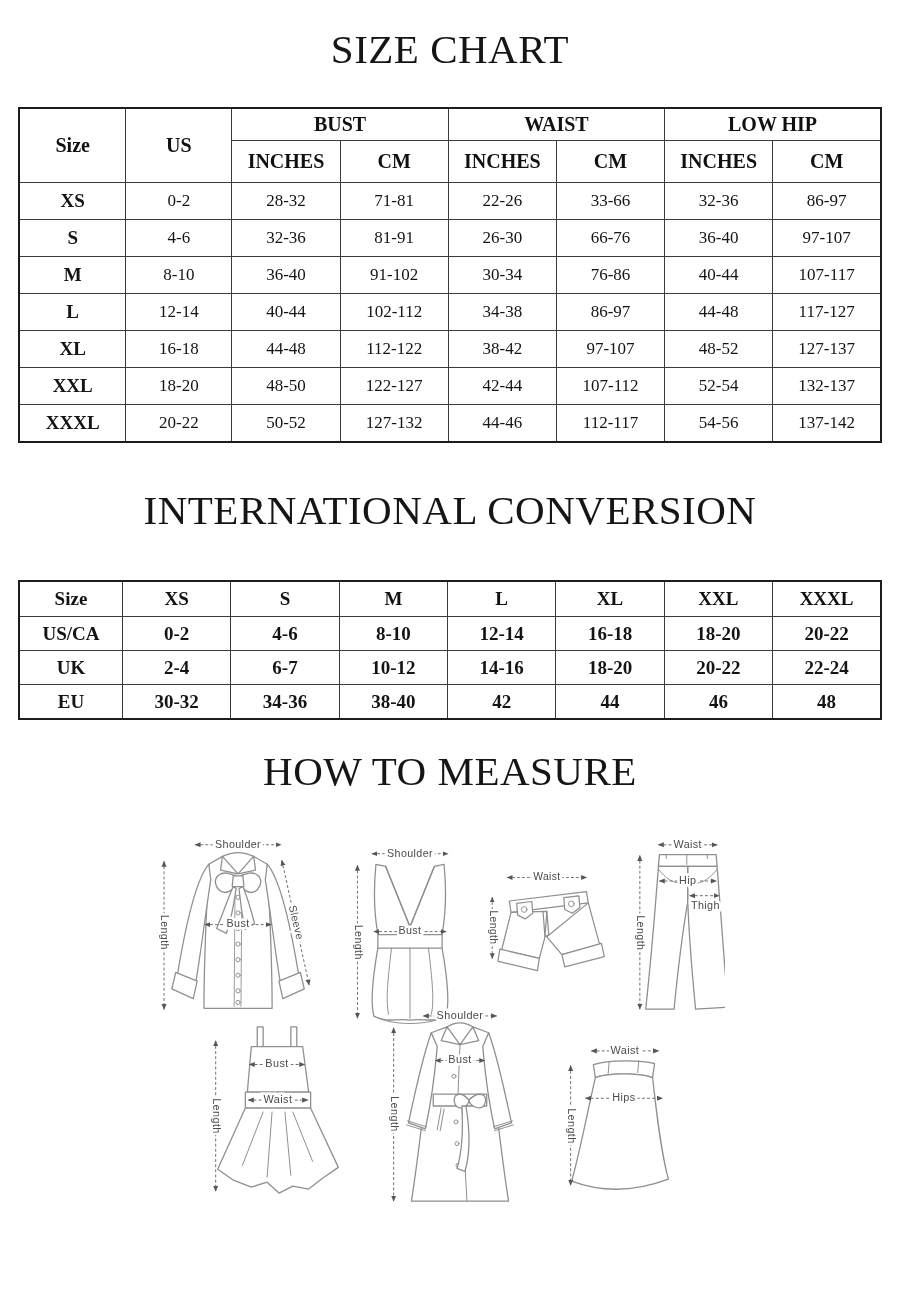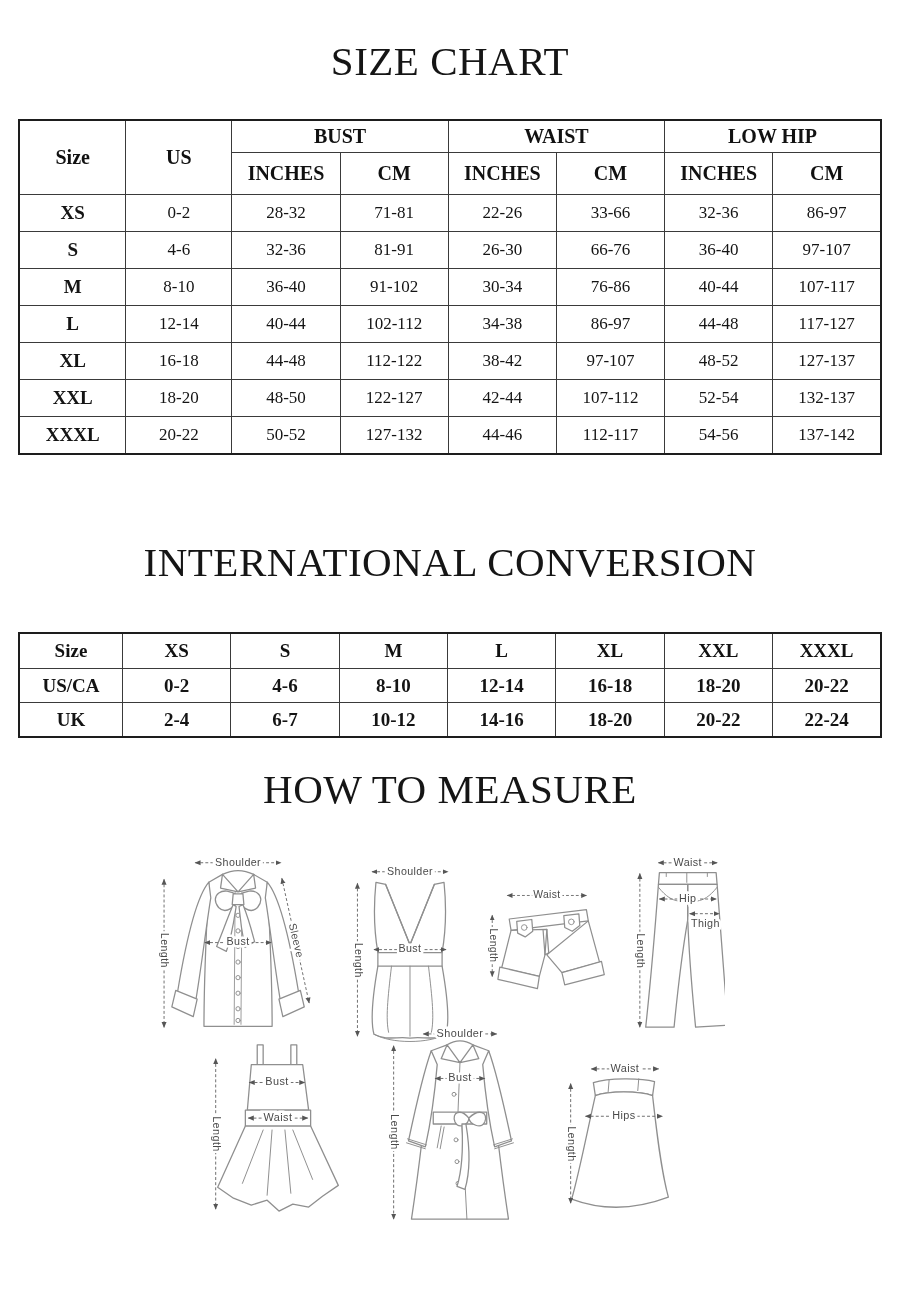--- a/index.html
+++ b/index.html
@@ -4,22 +4,22 @@
 <style>
   html,body{margin:0;padding:0;}
   body{
     width:900px;height:1300px;background:#ffffff;overflow:hidden;
     font-family:"Liberation Serif", serif;color:#141414;position:relative;
   }
   .title{
     text-align:center;font-size:41px;font-weight:400;letter-spacing:.5px;
     color:#151515;margin:0;line-height:1.15;
   }
-  #title-size{padding-top:38px;}
-  #title-intl{margin-top:84px;}
+  #title-size{padding-top:26px;}
+  #title-intl{margin-top:44px;}
   #title-measure{margin-top:28px;}
 
   table{
     border-collapse:collapse;width:864px;margin:34px auto 0;table-layout:fixed;
     border:2px solid #1d1d1d;
   }
   th,td{border:1px solid #3a3a3a;text-align:center;vertical-align:middle;padding:0 2px;}
   th{font-size:20px;font-weight:700;color:#111;}
   .sc thead tr.grp th{height:31px;}
   .sc thead tr.sub th{height:41px;font-family:Liberation Serif, serif;}
@@ -190,20 +190,30 @@
     </tr>
     <tr>
       <td>UK</td>
       <td>2-4</td>
       <td>6-7</td>
       <td>10-12</td>
       <td>14-16</td>
       <td>18-20</td>
       <td>20-22</td>
       <td>22-24</td>
+    </tr>
+    <tr>
+      <td>EU</td>
+      <td>30-32</td>
+      <td>34-36</td>
+      <td>38-40</td>
+      <td>42</td>
+      <td>44</td>
+      <td>46</td>
+      <td>48</td>
     </tr>
   </tbody>
 </table>
 
 <h1 class="title" id="title-measure">HOW TO MEASURE</h1>
 
 <div class="figs">
 
   <svg width="0" height="0" style="position:absolute">
     <defs>

